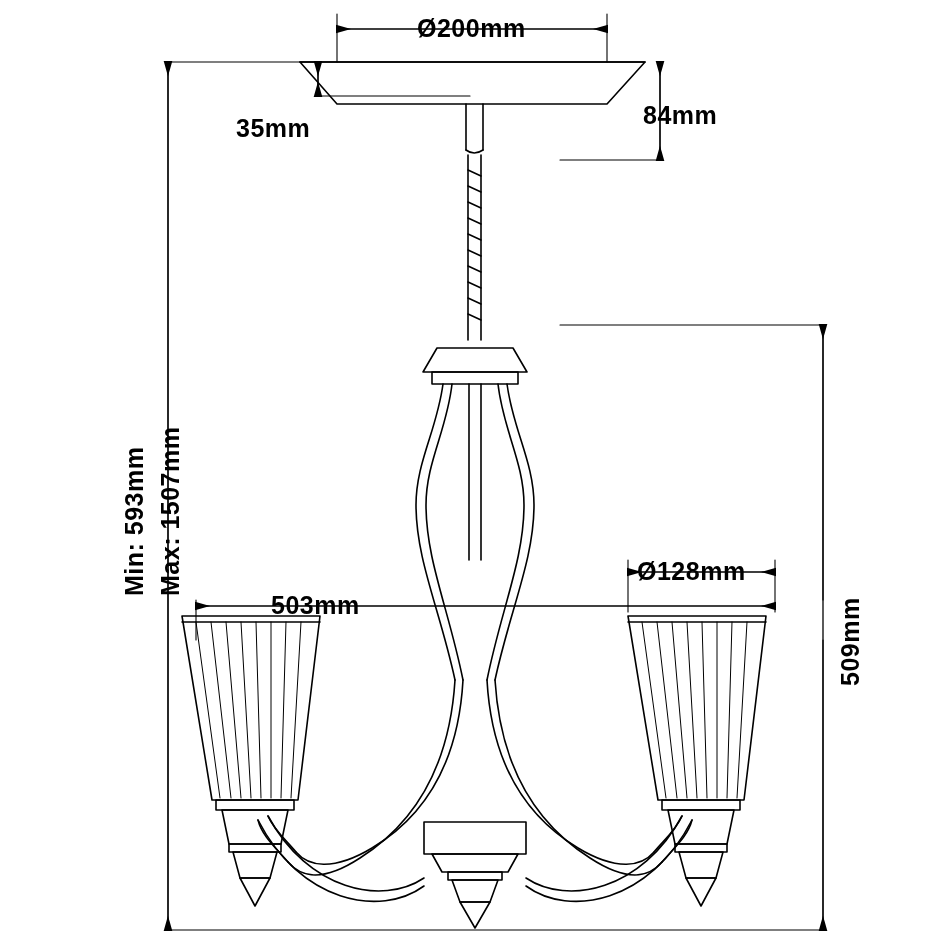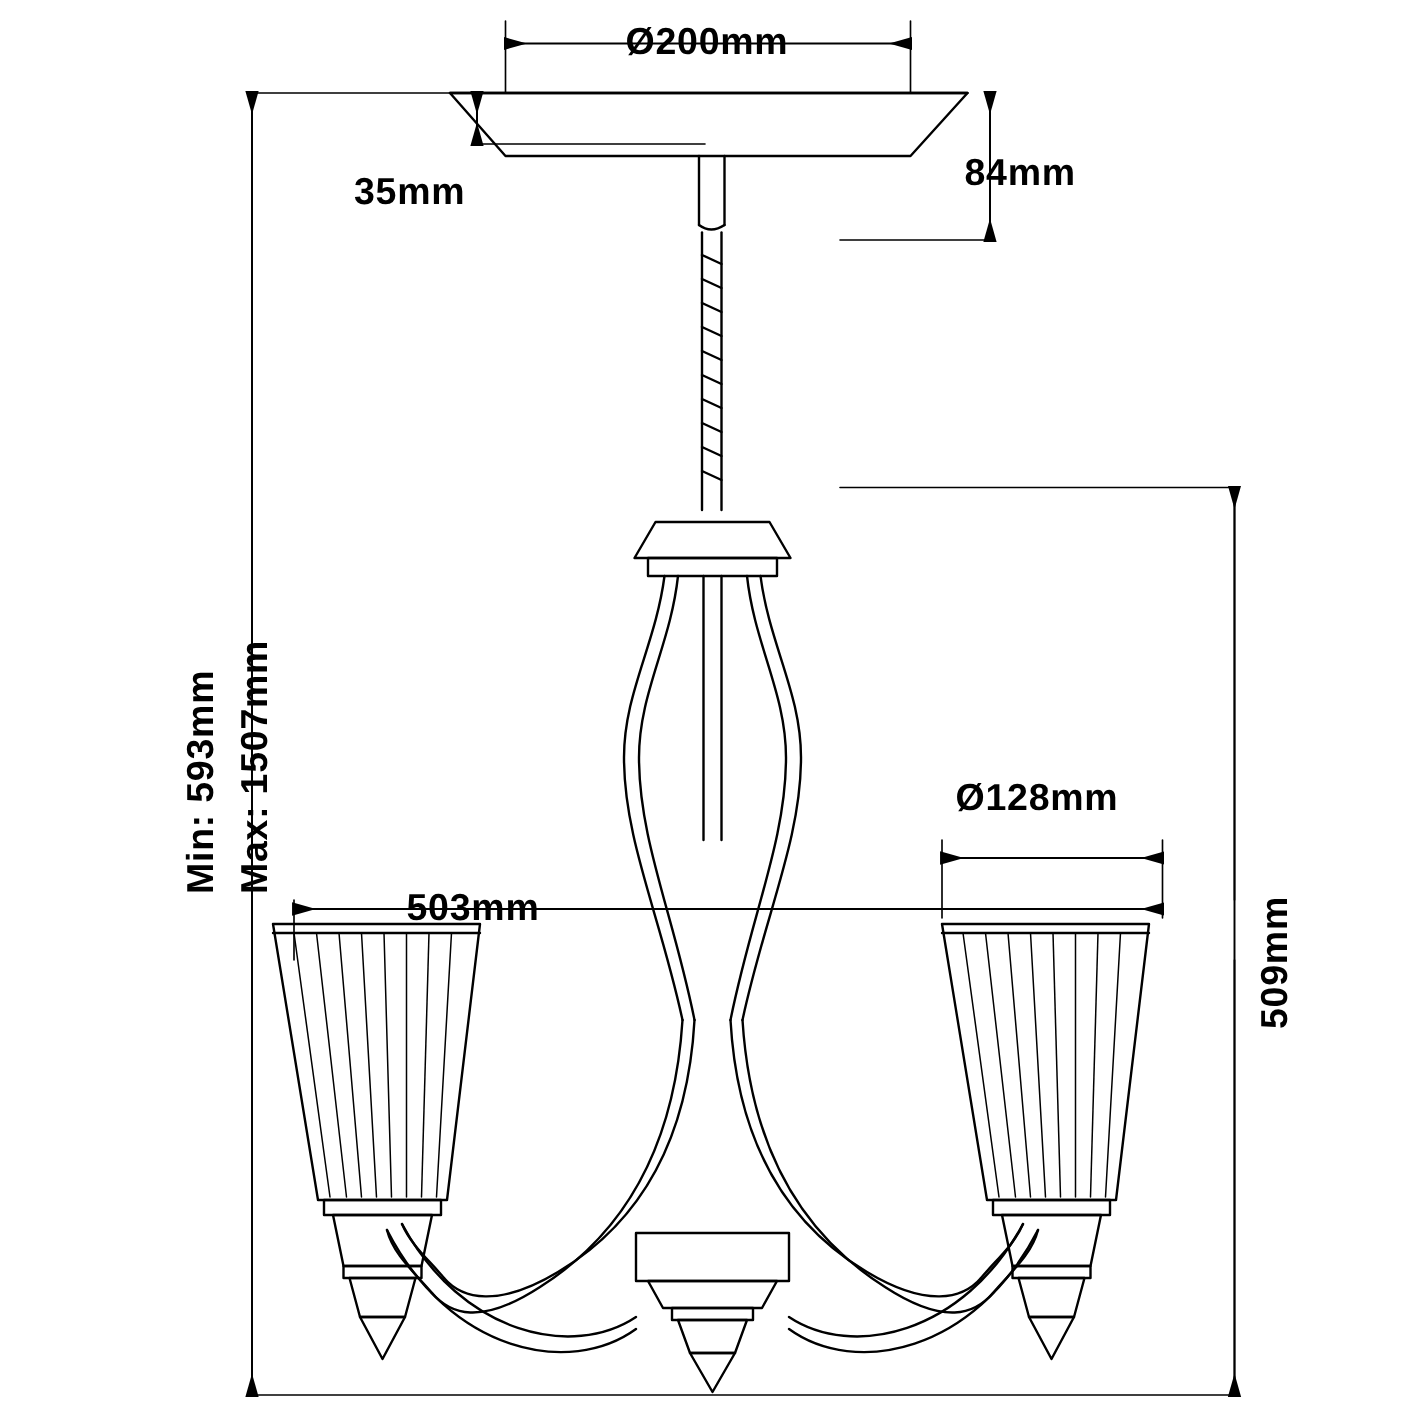--- a/index.html
+++ b/index.html
@@ -213,17 +213,17 @@
   <div class="dim-label" style="left:236px; top:116px;">35mm</div>
 
   <div class="dim-label" style="left:643px; top:103px;">84mm</div>
 
   <div class="dim-label vert" style="left:122px; top:596px;">Min: 593mm</div>
 
   <div class="dim-label vert" style="left:158px; top:596px;">Max: 1507mm</div>
 
   <div class="dim-label" style="left:271px; top:561px;margin-top:32px;">503mm</div>
 
-  <div class="dim-label" style="left:637px; top:520px;">Ø128mm</div>
+  <div class="dim-label" style="left:637px; top:559px;">Ø128mm</div>
 
   <div class="dim-label vert" style="left:838px; top:686px;">509mm</div>
 
 </div>
 
 </body></html>

